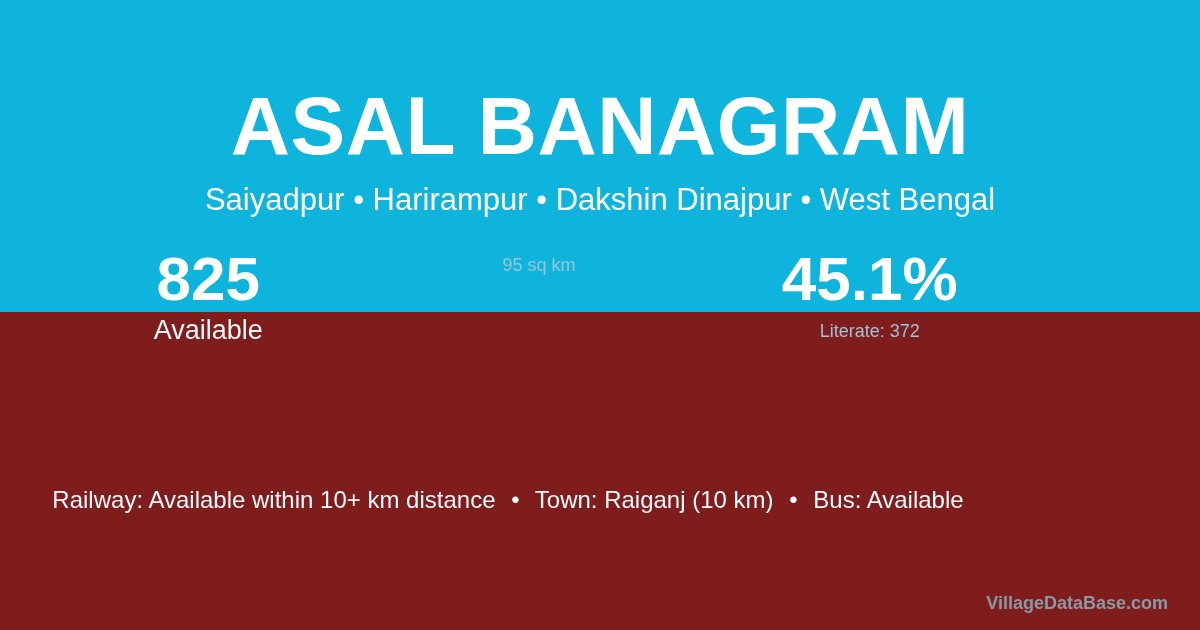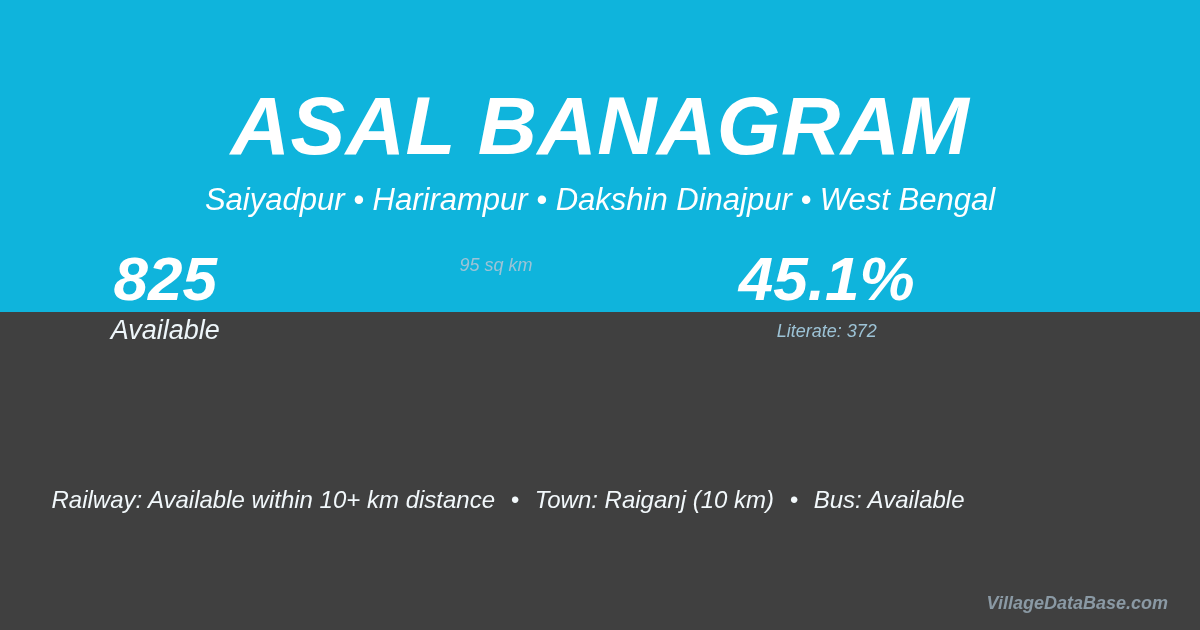--- a/index.html
+++ b/index.html
@@ -12,23 +12,22 @@
     height: 630px;
     overflow: hidden;
     font-family: "Liberation Sans", sans-serif;
     background: #054e79;
   }
 
   .card {
     position: relative;
     width: 1200px;
     height: 630px;
-    background: #404040;
+    background: #7f1d1d;
     overflow: hidden;
-    font-style: italic;
   }
 
   
   .band-top {
     position: absolute;
     left: 0;
     top: 0;
     width: 1200px;
     height: 312px;
     background: #0fb4dc;
@@ -74,20 +73,21 @@
 
   
   .stats {
     position: absolute;
     left: 0;
     top: 246px;
     width: 992px;
     display: flex;
     flex-direction: row;
     z-index: 4;
+    padding-left: 43px;
   }
 
   .stat {
     flex: 1 1 0;
     text-align: center;
   }
 
   .stat-value {
     display: block;
     font-size: 62px;

